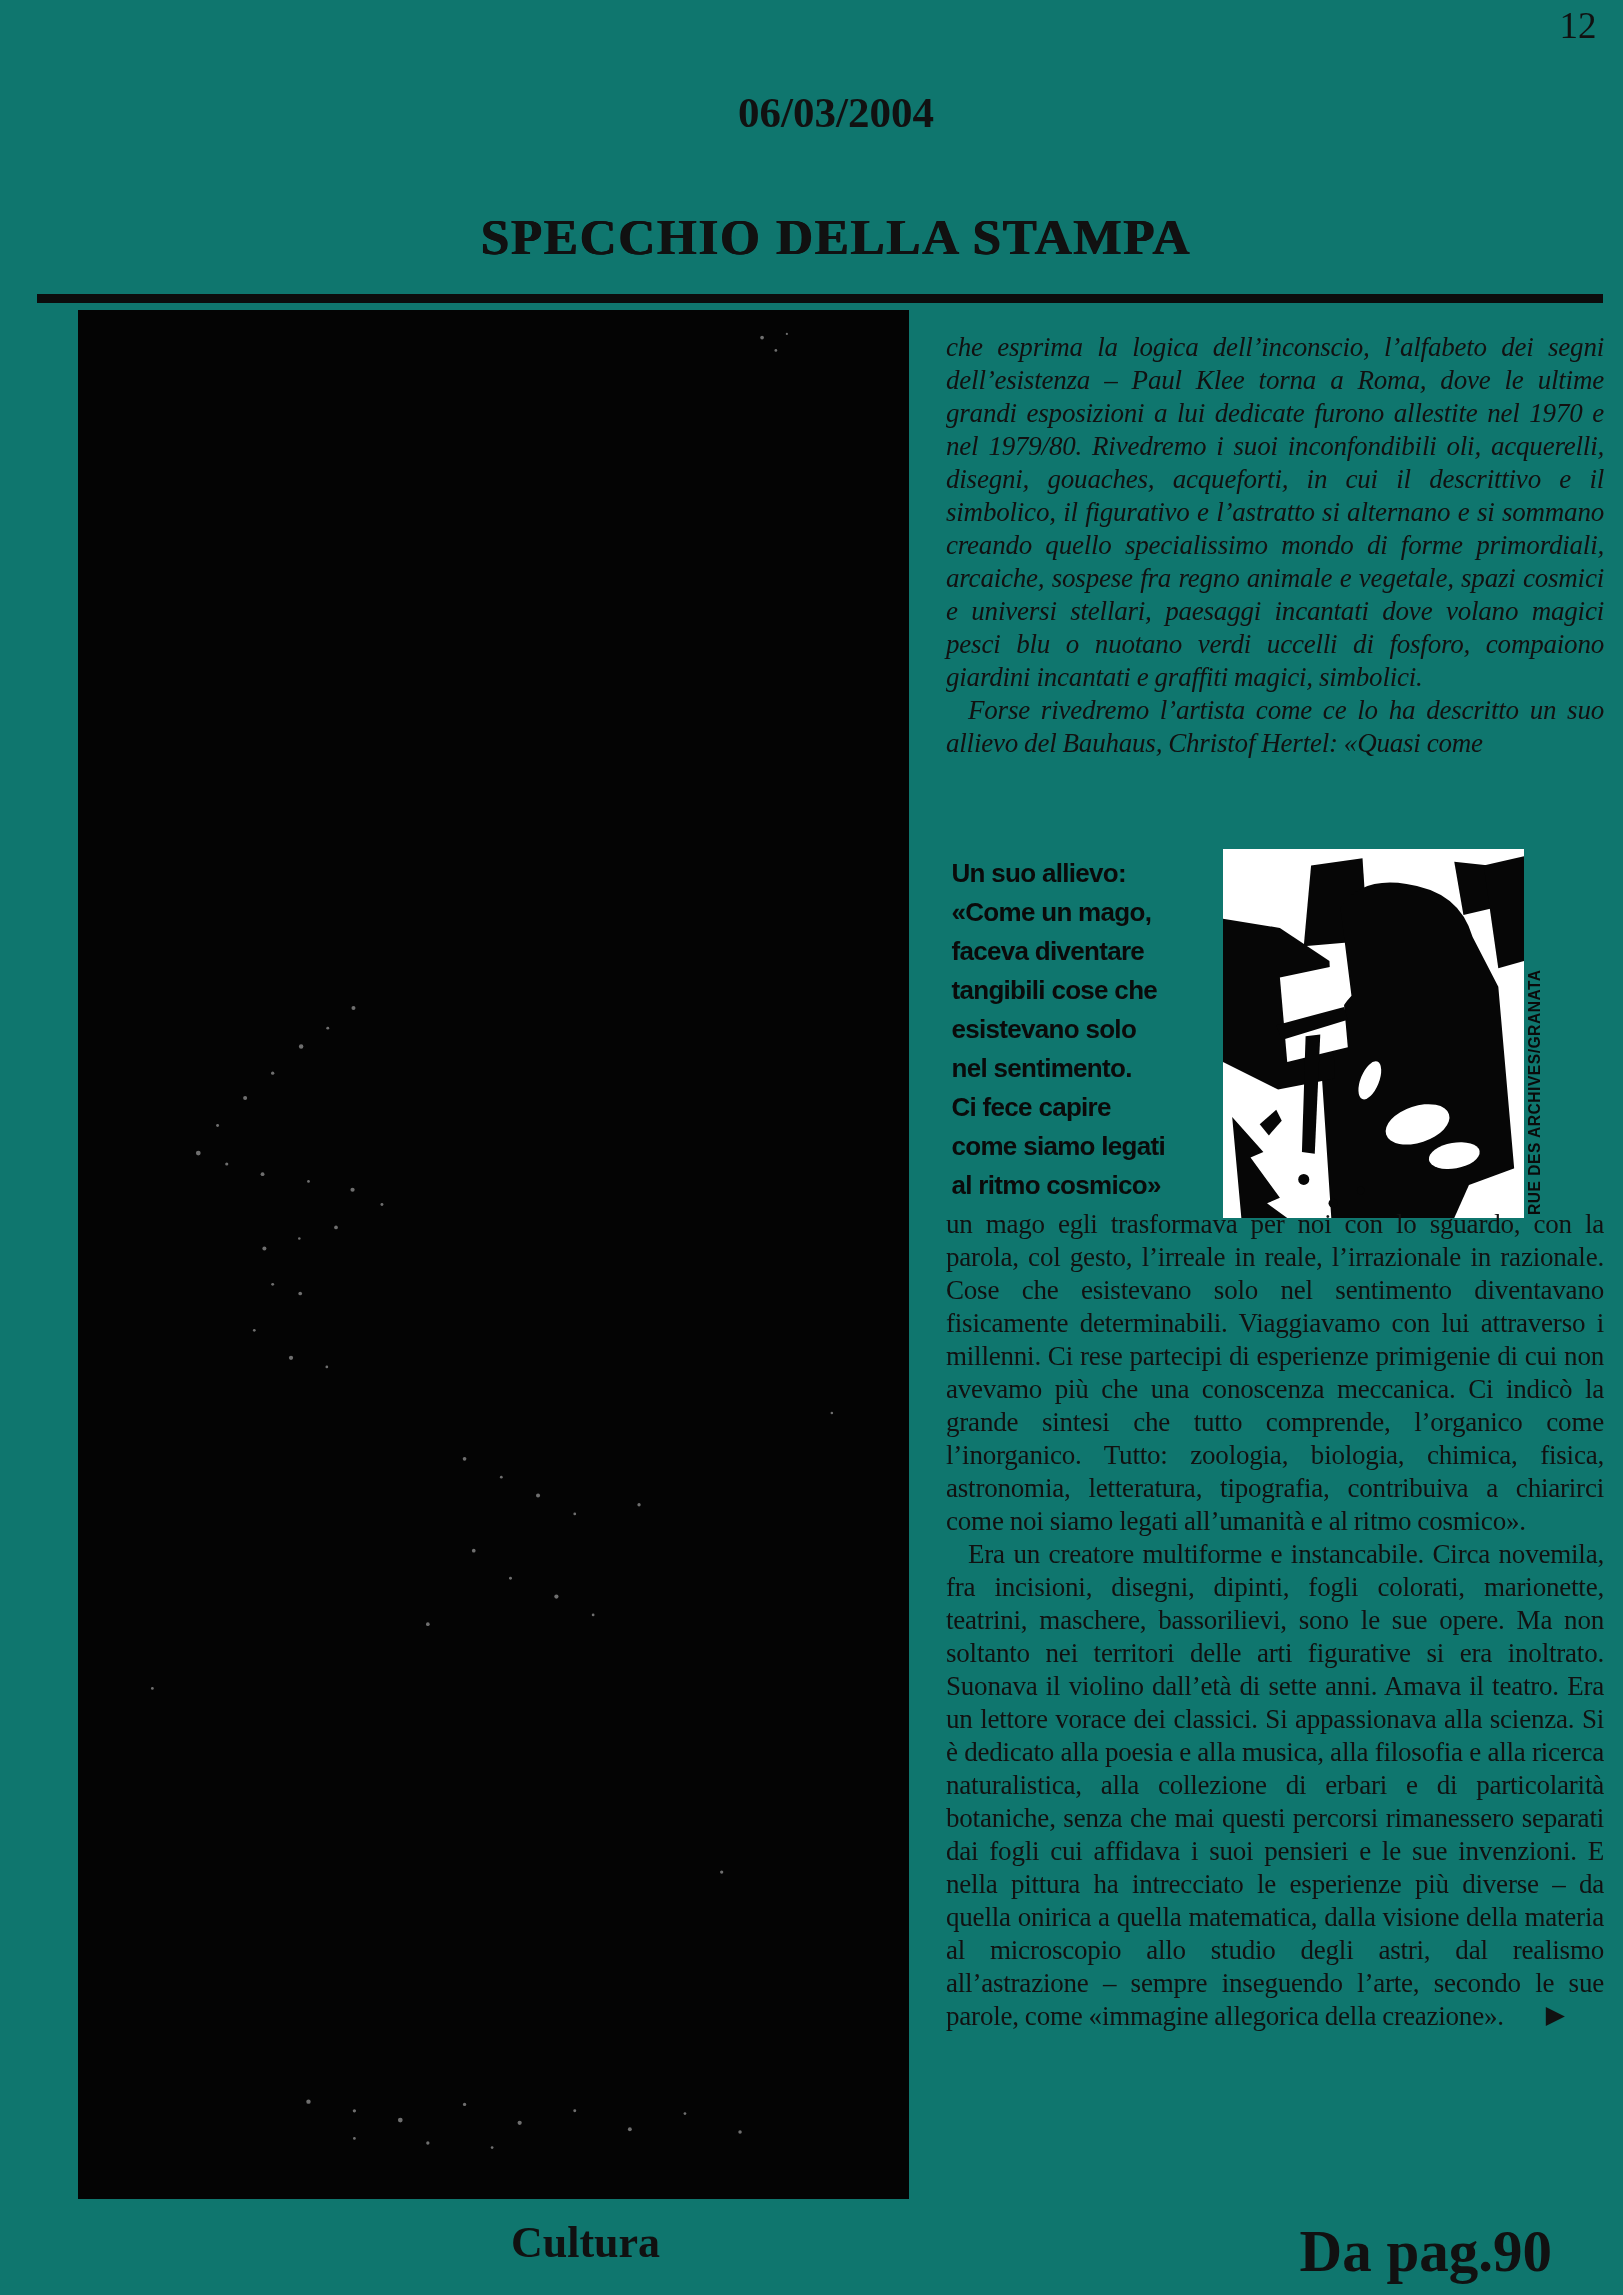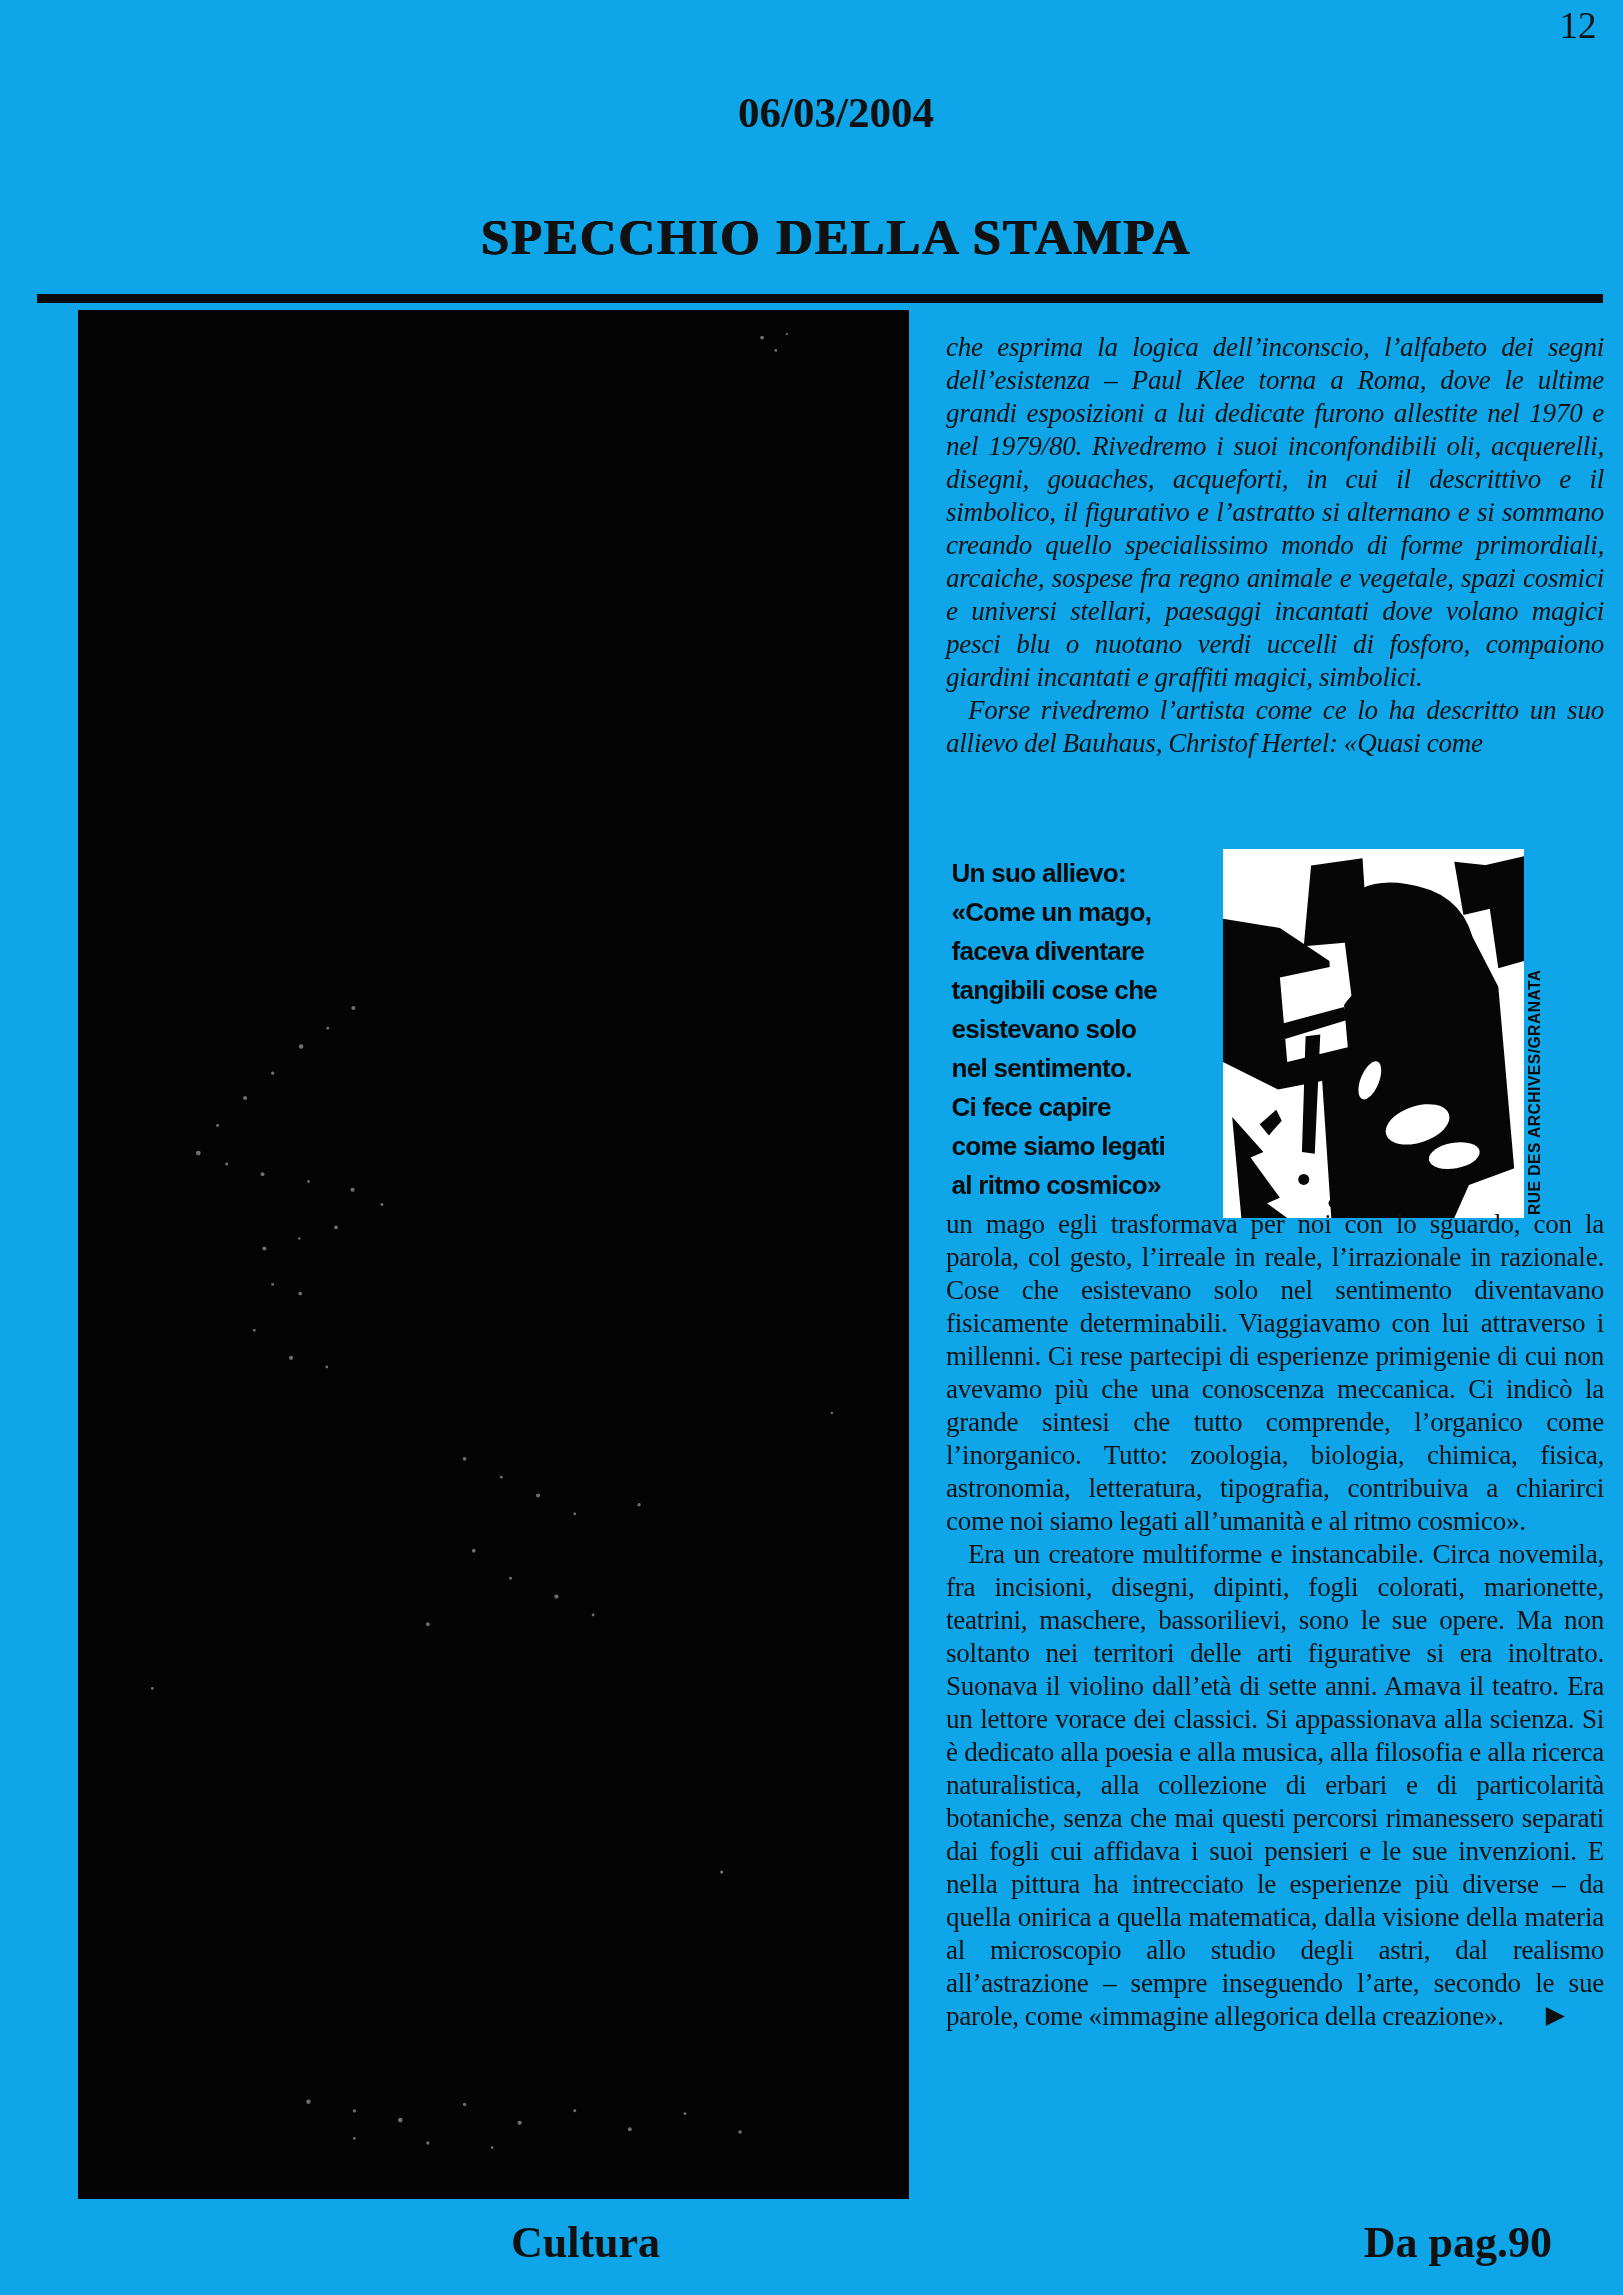--- a/index.html
+++ b/index.html
@@ -1,17 +1,17 @@
 <!DOCTYPE html>
 <html lang="it" style="font-size:14.7px"><head>
 <meta charset="utf-8">
 <style>
   html,body{margin:0;padding:0;background:#ffffff;}
   .page{
-    position:relative;width:1624px;height:2296px;background:#0ea5e9;
+    position:relative;width:1624px;height:2296px;background:#0f766e;
     font-family:"Liberation Serif",serif;color:#111111;overflow:hidden;
   }
   .page-number{
     position:absolute;top:5.5px;right:27.5px;font-size:37px;line-height:1.1;
   }
   .header{position:absolute;left:24px;top:0;width:1624px;text-align:center;}
   .header .date{position:absolute;left:0;top:88px;width:100%;font-size:43px;font-weight:700;}
   .header .title{
     position:absolute;left:0;top:208px;width:100%;font-size:51px;font-weight:700;
     letter-spacing:1.8px;text-shadow:0.6px 0 0 #111,-0.6px 0 0 #111;
@@ -47,21 +47,21 @@
     writing-mode:vertical-rl;transform:rotate(180deg);white-space:nowrap;
   }
   .arrow{
     font-family:"DejaVu Sans",sans-serif;font-size:25px;margin-left:20px;
     letter-spacing:0;display:inline-block;transform:translateY(-1.8px);
   }
   .footer-section{
     position:absolute;left:503px;top:2217px;font-size:44px;font-weight:700;margin-left:8px;
   }
   .footer-ref{
-    position:absolute;right:72px;top:2217px;font-size:44px;font-weight:700;
+    position:absolute;right:72px;top:2217px;font-size:59px;font-weight:700;
   }
 </style>
 </head>
 <body>
 
 <div class="page">
 
   <div class="page-number">12</div>
 
   <div class="header">

